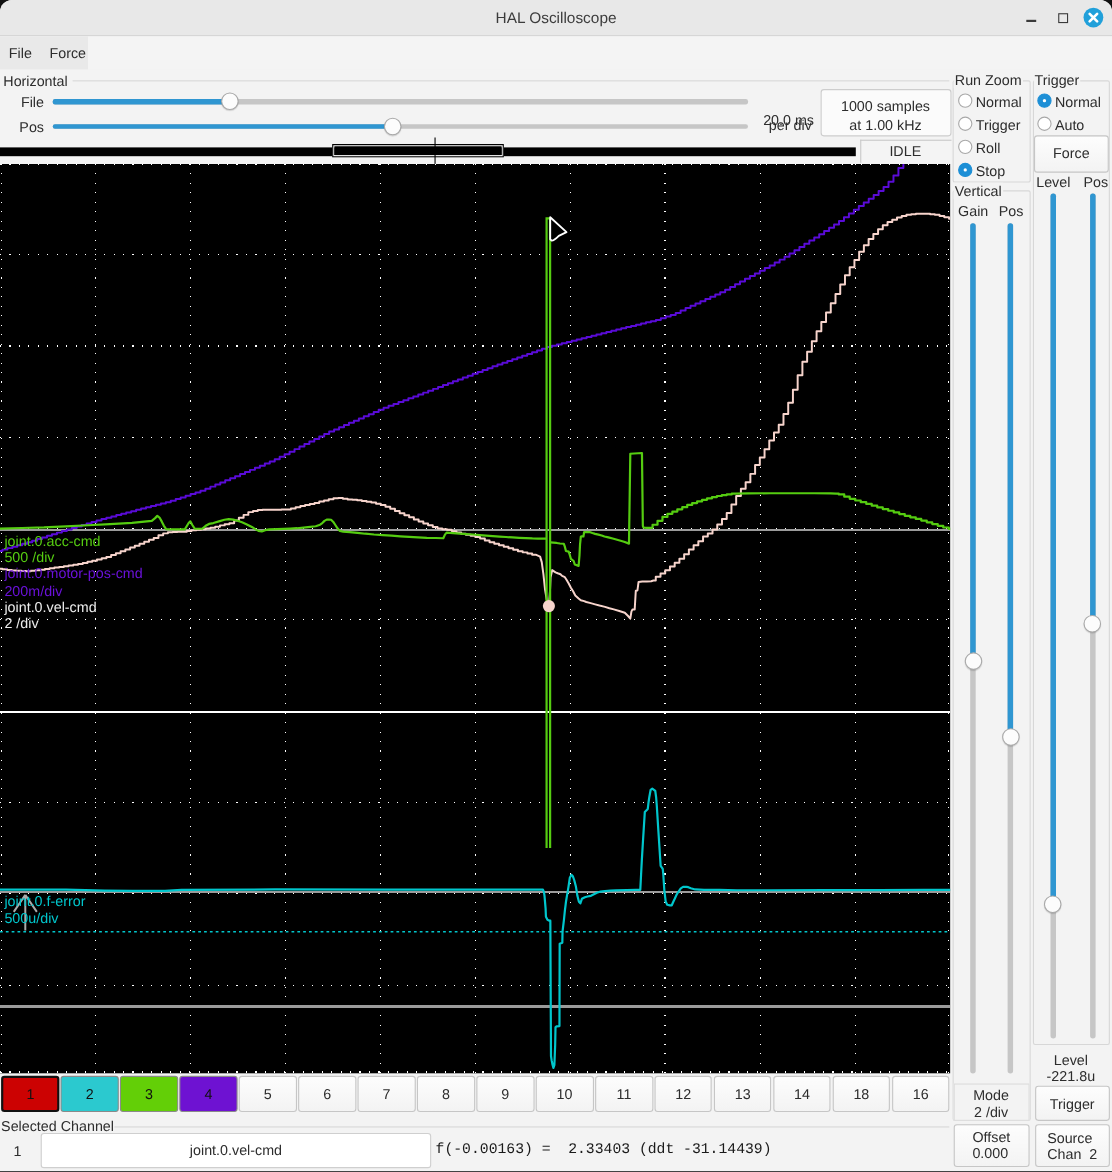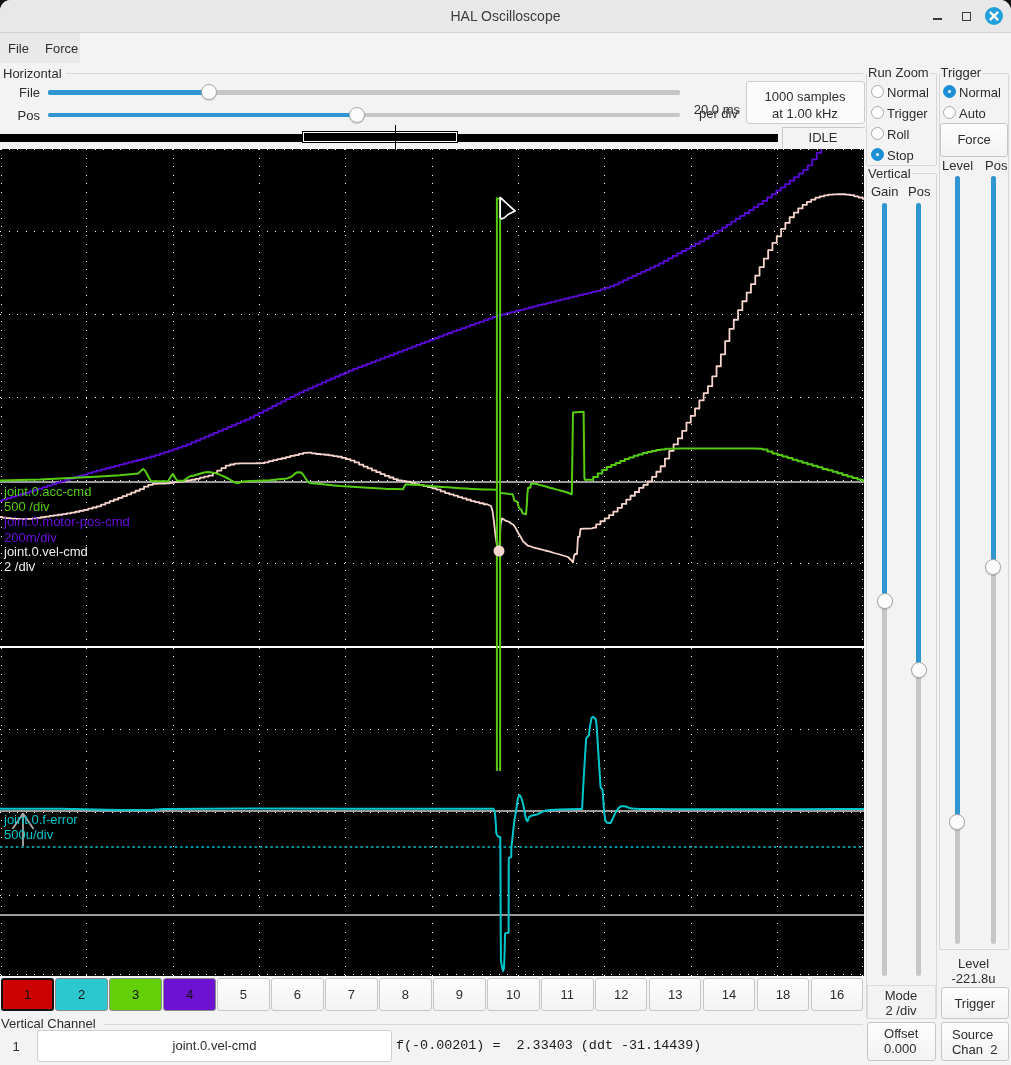--- a/index.html
+++ b/index.html
@@ -116,26 +116,26 @@
 <div class="btn" style="left:379.1px;top:977.5px;width:52.5px;height:33px">8</div>
 <div class="btn" style="left:433.1px;top:977.5px;width:52.5px;height:33px">9</div>
 <div class="btn" style="left:487.0px;top:977.5px;width:52.5px;height:33px">10</div>
 <div class="btn" style="left:541.0px;top:977.5px;width:52.5px;height:33px">11</div>
 <div class="btn" style="left:594.9px;top:977.5px;width:52.5px;height:33px">12</div>
 <div class="btn" style="left:648.9px;top:977.5px;width:52.5px;height:33px">13</div>
 <div class="btn" style="left:702.8px;top:977.5px;width:52.5px;height:33px">14</div>
 <div class="btn" style="left:756.8px;top:977.5px;width:52.5px;height:33px">18</div>
 <div class="btn" style="left:810.7px;top:977.5px;width:52.5px;height:33px">16</div>
 
-  <div class="abs t13" style="left:1px;top:1016px">Vertical Channel</div>
+  <div class="abs t13" style="left:1px;top:1016px">Selected Channel</div>
   <div class="abs" style="left:104px;top:1023.5px;width:759px;height:1px;background:#d8d8d8"></div>
   <div class="abs t13" style="left:8px;top:1039px;width:16px;text-align:center">1</div>
   <div class="abs" style="left:37px;top:1030px;width:355px;height:32px;background:#fff;border:1px solid #cfcfcf;border-radius:3px"></div>
   <div class="abs t13 ctr" style="left:37px;top:1030px;width:355px;height:31px">joint.0.vel-cmd</div>
-  <div class="abs" style="left:396px;top:1038px;font-family:'Liberation Mono',monospace;font-size:13.4px;color:#1a1a1a;white-space:pre">f(-0.00201) =  2.33403 (ddt -31.14439)</div>
+  <div class="abs" style="left:396px;top:1038px;font-family:'Liberation Mono',monospace;font-size:13.4px;color:#1a1a1a;white-space:pre">f(-0.00163) =  2.33403 (ddt -31.14439)</div>
 
   <div class="frame" style="left:866px;top:73px;width:70.5px;height:93px;border-radius:2px"></div>
   <div class="abs t13" style="left:867px;top:65px;background:#f3f3f3;padding:0 1px">Run Zoom</div>
   <div class="radio" style="left:870.5px;top:84.5px"></div>
     <div class="abs t13" style="left:887px;top:84.5px">Normal</div>
   <div class="radio" style="left:870.5px;top:105.5px"></div>
     <div class="abs t13" style="left:887px;top:105.5px">Trigger</div>
   <div class="radio" style="left:870.5px;top:126.5px"></div>
     <div class="abs t13" style="left:887px;top:126.5px">Roll</div>
   <div class="radio sel" style="left:870.5px;top:147.5px"></div>

